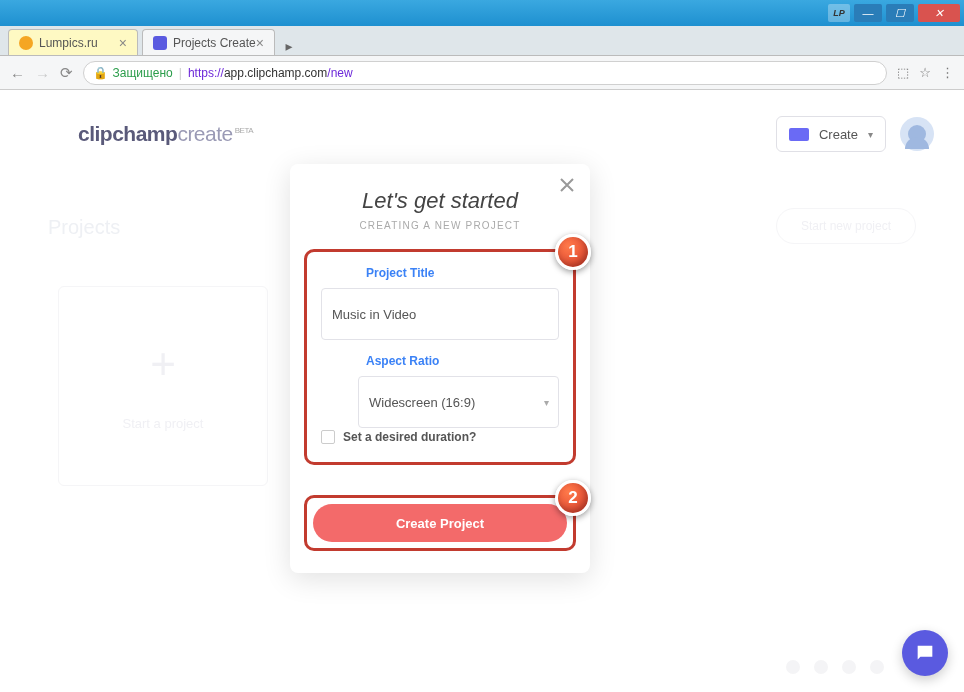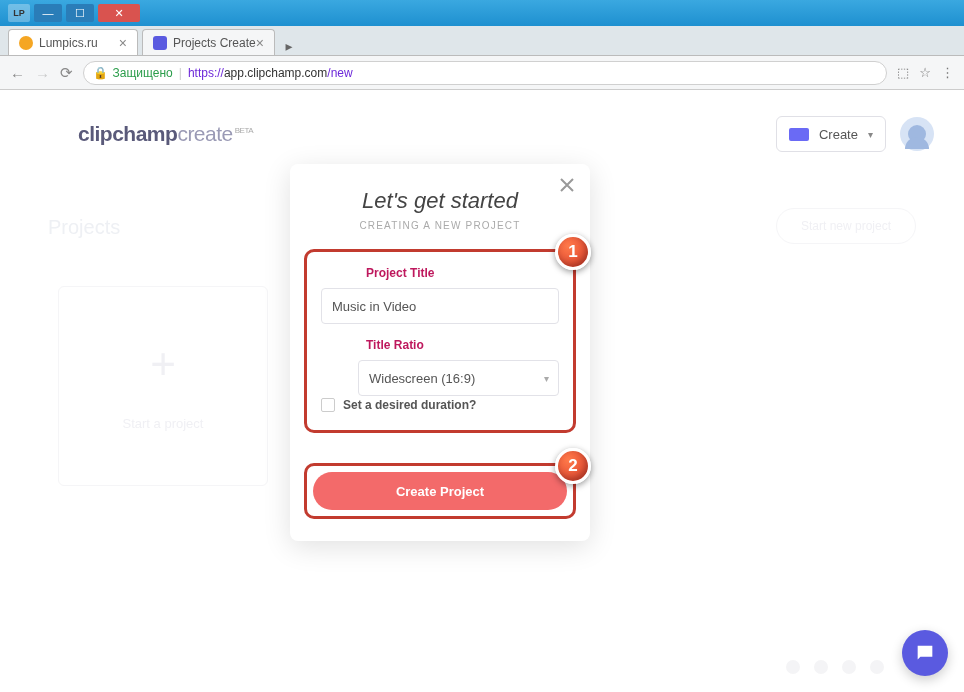--- a/index.html
+++ b/index.html
@@ -1,29 +1,29 @@
 <!DOCTYPE html>
 <html><head>
 <meta charset="utf-8">
 <style>
   * { box-sizing: border-box; margin: 0; padding: 0; font-family: "Segoe UI", Arial, sans-serif; }
   body { background: #fff; width: 964px; height: 692px; overflow: hidden; position: relative; }
 
   
-  .titlebar { height: 26px; background: linear-gradient(#3aa8e0,#1e90d0); display:flex; align-items:center; padding:0 4px; }
+  .titlebar { height: 26px; background: linear-gradient(#3aa8e0,#1e90d0); display:flex; align-items:center; justify-content:flex-end; padding:0 4px;font-style:italic; }
   .winbtn { width:28px; height:18px; margin-left:4px; display:flex; align-items:center; justify-content:center; font-size:11px; color:#fff; border-radius:2px; cursor:pointer; }
   .winbtn.lp { background:rgba(255,255,255,0.3); color:#333; font-size:9px; font-weight:bold; width:22px; }
   .winbtn.min { background:#2a7db8; }
   .winbtn.max { background:#2a7db8; }
   .winbtn.close { background:#d9534f; width:42px; }
 
   
   .tabbar { height:30px; background:#dfe6ea; display:flex; align-items:flex-end; padding-left:8px; border-bottom:1px solid #bbb; }
   .tab { height:26px; background:#f5f6f7; border:1px solid #bbb; border-bottom:none; border-radius:4px 4px 0 0; display:flex; align-items:center; padding:0 10px; font-size:12px; color:#555; margin-right:4px; min-width:130px; position:relative; }
-  .tab.inactive { background:#ffffff; }
+  .tab.inactive { background:#fef9c3; }
   .tab .favicon { width:14px; height:14px; border-radius:3px; margin-right:6px; flex-shrink:0; }
   .tab .tclose { margin-left:auto; font-size:14px; color:#888; cursor:pointer; }
   .newtab { width:20px; height:18px; display:flex; align-items:center; justify-content:center; color:#666; font-size:14px; }
 
   
   .addrbar { height:34px; background:#f5f6f7; border-bottom:1px solid #ccc; display:flex; align-items:center; padding:0 10px; gap:10px; }
   .nav-ico { color:#888; font-size:15px; cursor:pointer; }
   .omnibox { flex:1; height:24px; border:1px solid #d0d0d0; border-radius:12px; background:#fff; display:flex; align-items:center; padding:0 10px; font-size:12px; color:#555; gap:6px; }
   .secure { color:#2a9d4a; font-size:12px; display:flex; align-items:center; gap:4px; }
   .url-faint { color:#6d28d9; }
@@ -50,22 +50,22 @@
   .bgplus { font-size:44px; color:#f0f0f4; line-height:1; }
   .bgcardtxt { color:#f0f0f4; font-size:13px; margin-top:30px; }
 
   
   .modal { position:absolute; top:74px; left:290px; width:300px; background:#fff; border-radius:8px; box-shadow:0 6px 28px rgba(0,0,0,0.12); padding:24px 0 22px; }
   .mclose { position:absolute; top:14px; right:16px; color:#999; cursor:pointer; }
   .mtitle { text-align:center; font-size:22px; color:#444; font-weight:400;font-style:italic; }
   .msub { text-align:center; font-size:10px; letter-spacing:1.2px; color:#aaa; margin-top:6px; }
   .hl { border:3px solid #c23b2f; border-radius:10px; margin:18px 14px 0; padding:14px 14px 18px; position:relative; }
   .hl.b2 { padding:6px; margin-top:30px; }
-  .lbl { font-size:12px; color:#be185d; font-weight:600; margin-bottom:8px;padding-left:45px; }
-  .inp { width:100%; height:36px; border:1px solid #e2e2e8; border-radius:4px; padding:0 10px; font-size:13px; color:#555; background:#fff; }
+  .lbl { font-size:12px; color:#3b82f6; font-weight:600; margin-bottom:8px;padding-left:45px; }
+  .inp { width:100%; height:52px; border:1px solid #e2e2e8; border-radius:4px; padding:0 10px; font-size:13px; color:#555; background:#fff; }
   .sel { position:relative;margin-left:37px; }
   .sel .chev2 { position:absolute; right:10px; top:50%; transform:translateY(-50%); font-size:10px; color:#aaa; pointer-events:none; }
   .chk { display:flex; align-items:center; gap:8px; margin-top:2px; }
   .chkbox { width:14px; height:14px; border:1px solid #ccc; border-radius:2px; background:#fff; }
   .chktxt { font-size:12px; color:#555; font-weight:600; }
   .createproj { width:100%; height:38px; background:#f36a6a; color:#fff; border:none; border-radius:19px; font-size:13px; font-weight:600; cursor:pointer; }
   .marker { position:absolute; width:36px; height:36px; border-radius:50%; background:radial-gradient(circle at 35% 30%, #ff7a4a, #d83a2a); border:3px solid #fff; box-shadow:0 2px 6px rgba(0,0,0,0.4), inset -2px -3px 6px rgba(0,0,0,0.25); color:#fff; font-weight:bold; font-size:17px; display:flex; align-items:center; justify-content:center; }
   .m1 { top:-18px; right:-18px; }
   .m2 { top:-18px; right:-18px; }
 
@@ -151,21 +151,21 @@
           <path d="M1 1 L13 13 M13 1 L1 13" stroke="#999" stroke-width="2" fill="none"></path>
         </svg>
     </span>
     <div class="mtitle">Let's get started</div>
     <div class="msub">CREATING A NEW PROJECT</div>
 
     <div class="hl">
       <div class="marker m1">1</div>
       <div class="lbl">Project Title</div>
       <input class="inp" value="Music in Video" style="">
-      <div class="lbl" style="margin-top:14px">Title Ratio</div>
+      <div class="lbl" style="margin-top:14px">Aspect Ratio</div>
       <div class="sel">
         <input class="inp" readonly="" value="Widescreen (16:9)" style="">
         <span class="chev2">▾</span>
       </div>
       <div class="chk">
         <span class="chkbox"></span>
         <span class="chktxt">Set a desired duration?</span>
       </div>
     </div>
 

